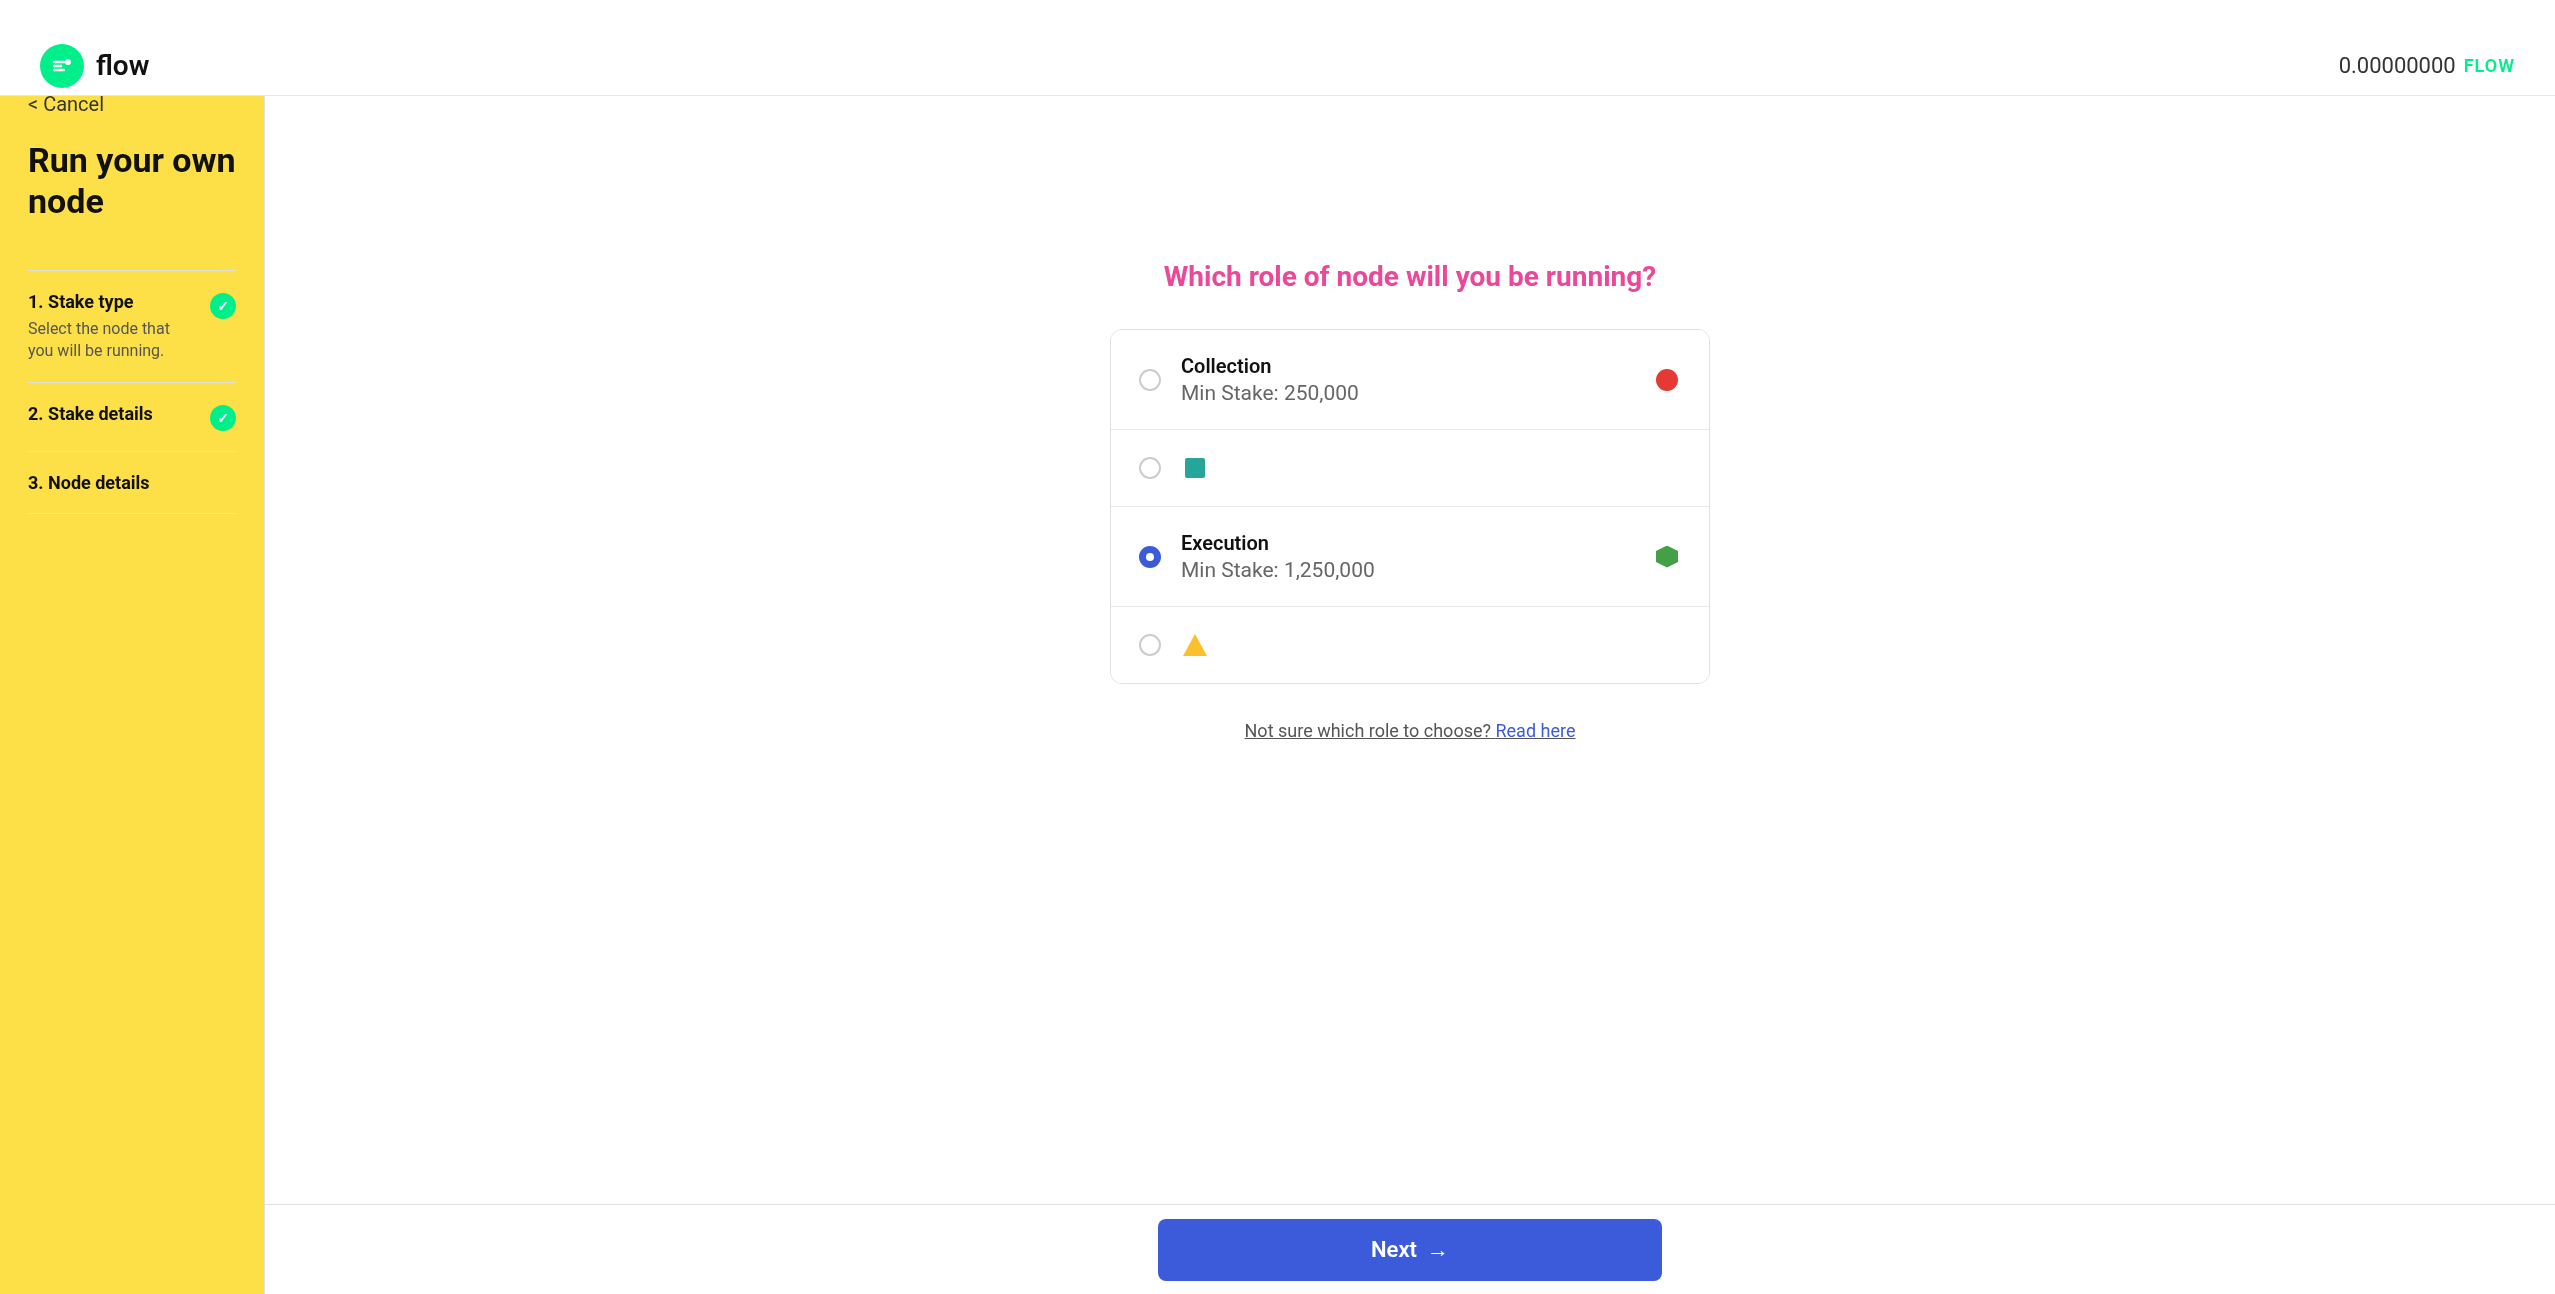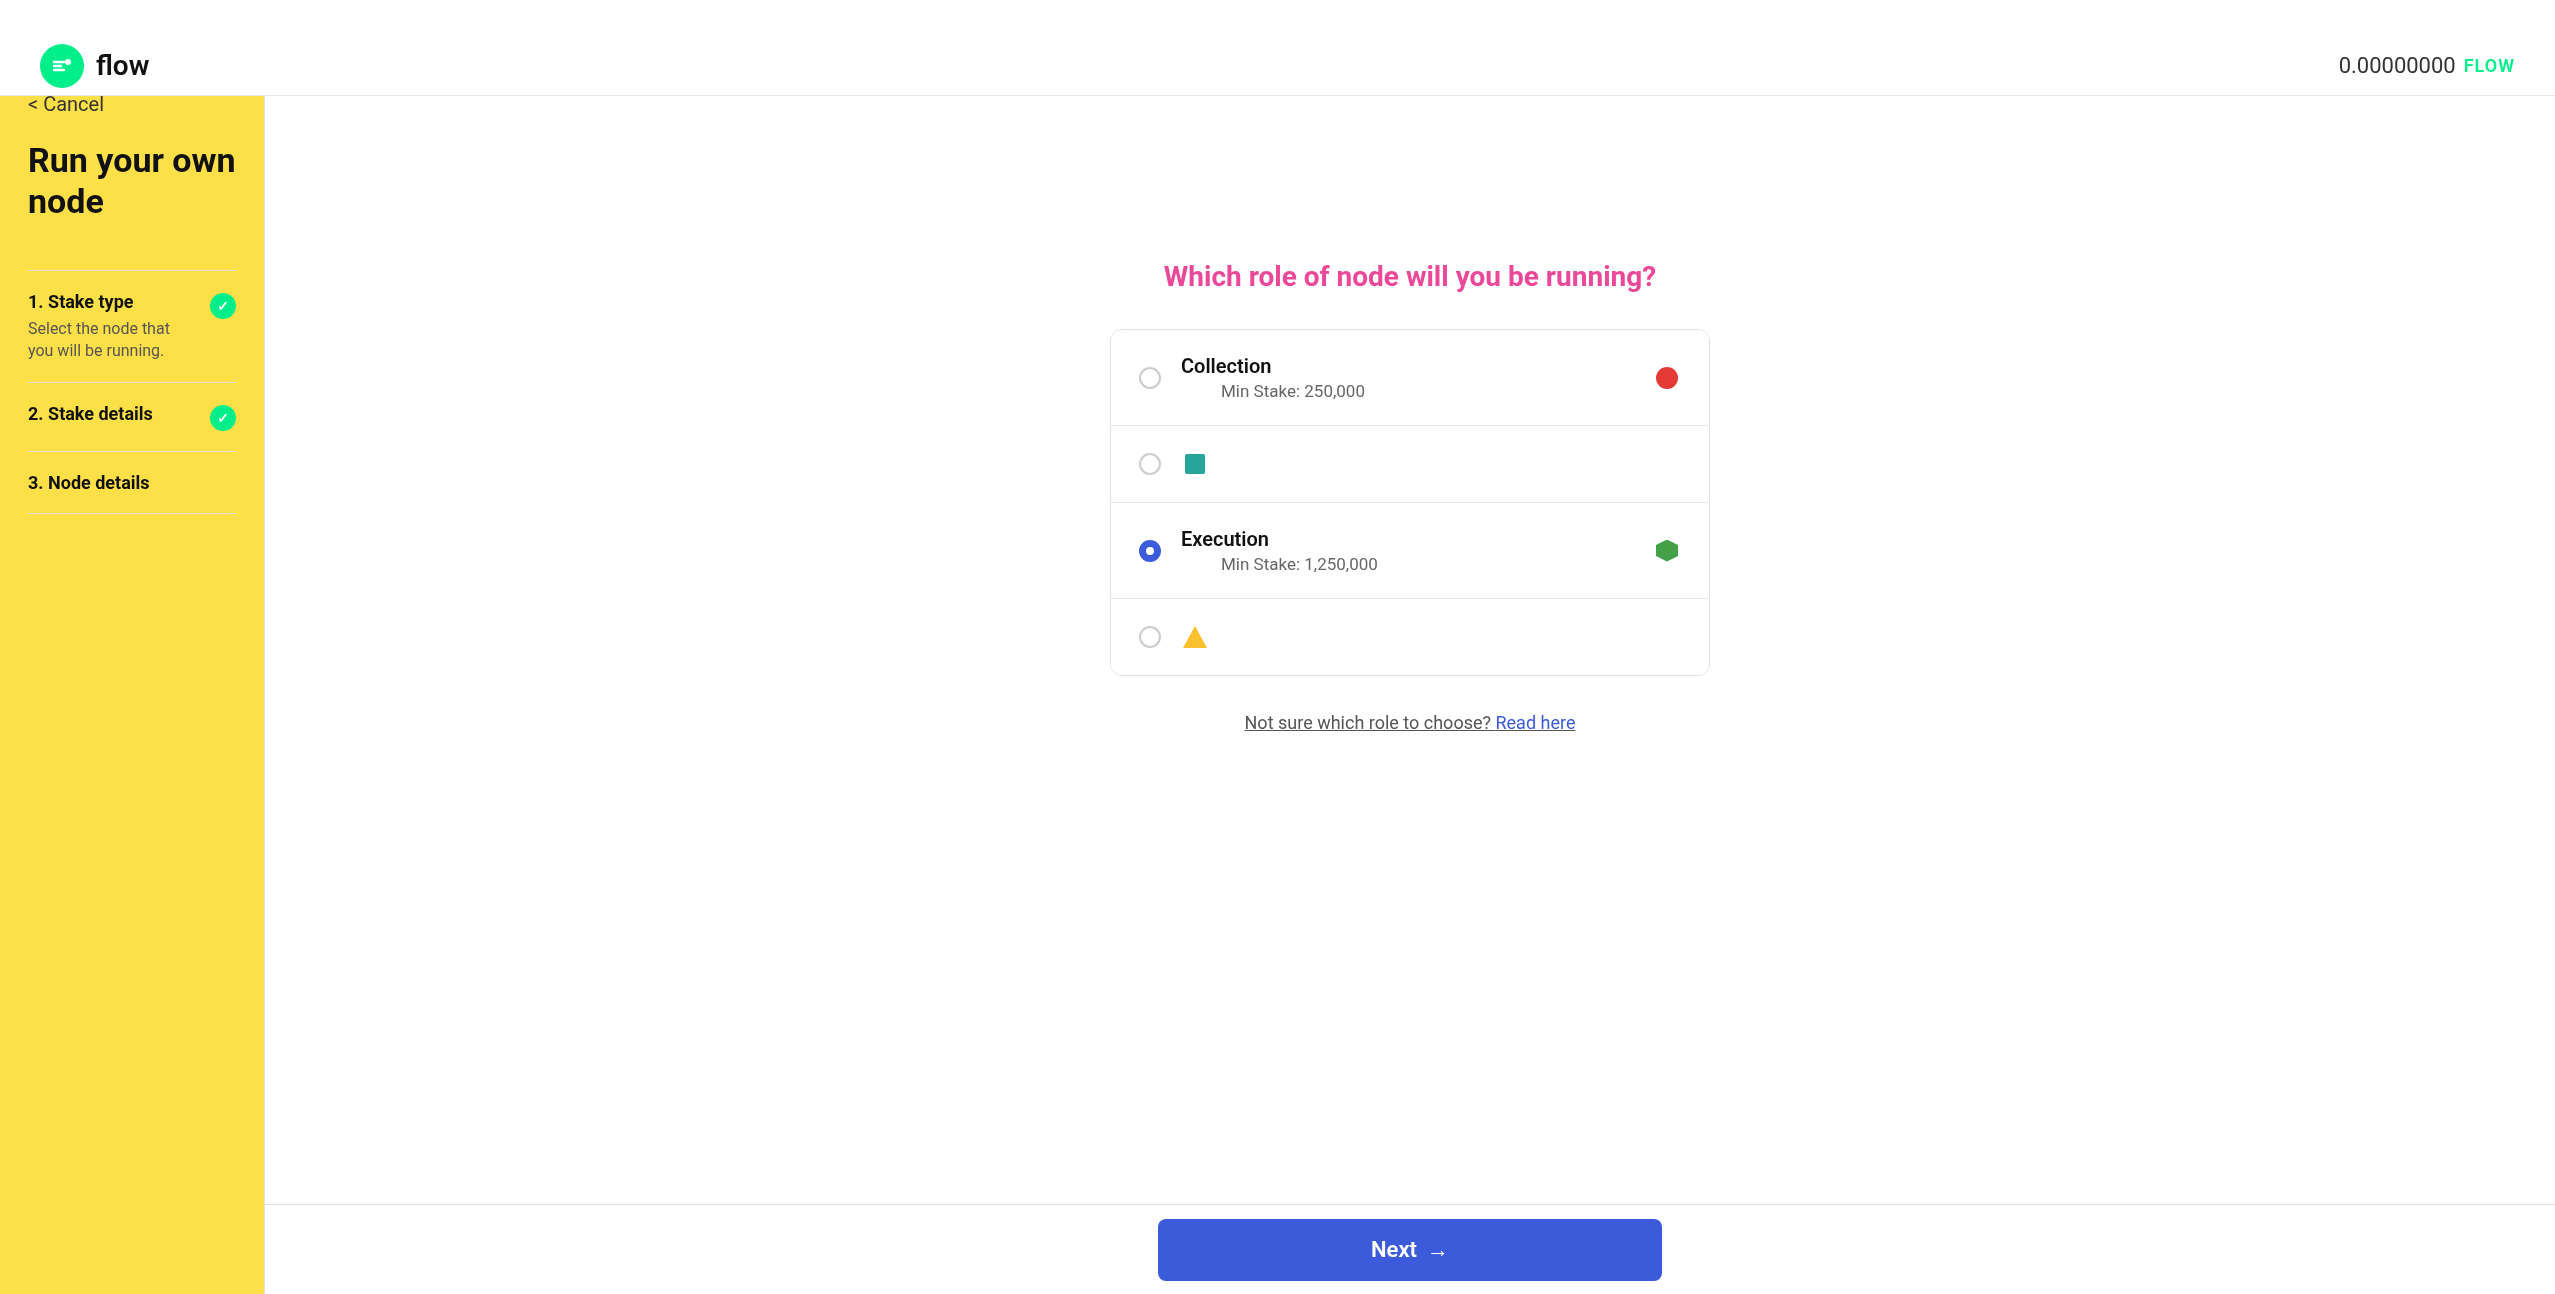--- a/index.html
+++ b/index.html
@@ -239,24 +239,23 @@
       flex: 1;
     }
 
     .node-name {
       font-size: 20px;
       font-weight: 600;
       color: #111111;
     }
 
     .node-stake {
-      font-size: 17px;
+      font-size: 21px;
       color: #666666;
       margin-top: 3px;
-      margin-left: 40px;
     }
 
     .node-shape {
       width: 28px;
       height: 28px;
       display: flex;
       align-items: center;
       justify-content: center;
       flex-shrink: 0;
     }

